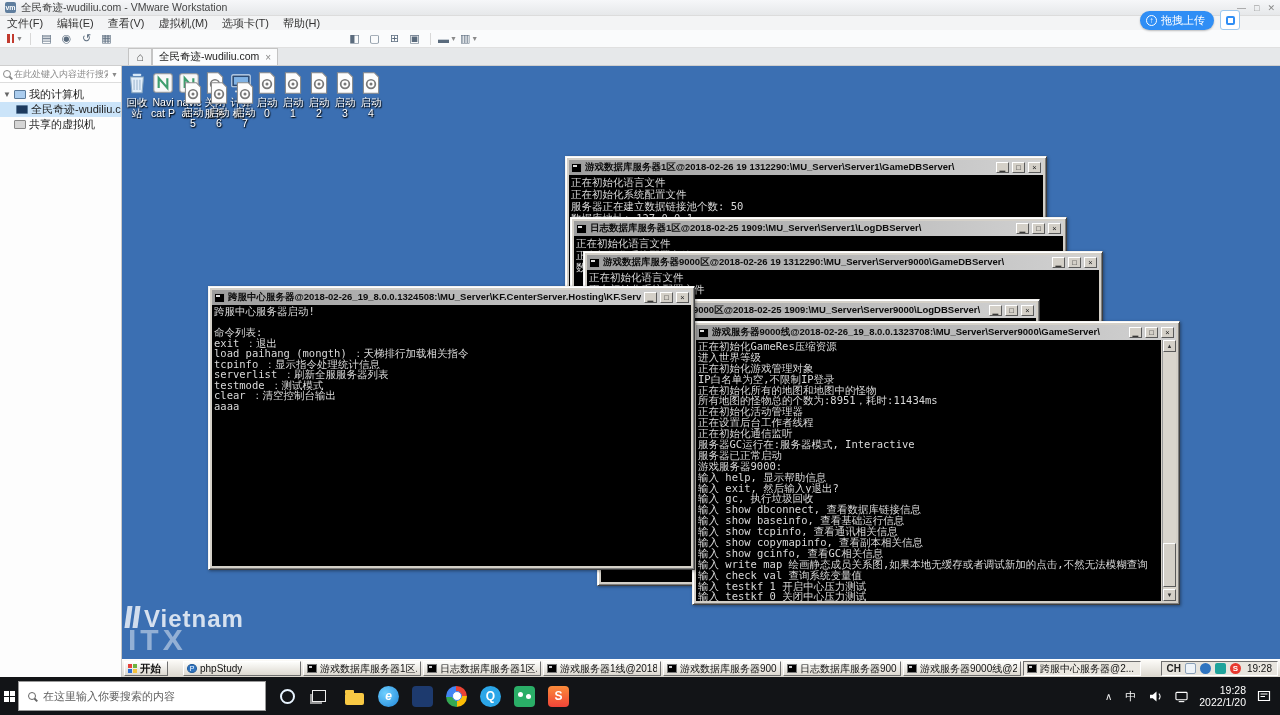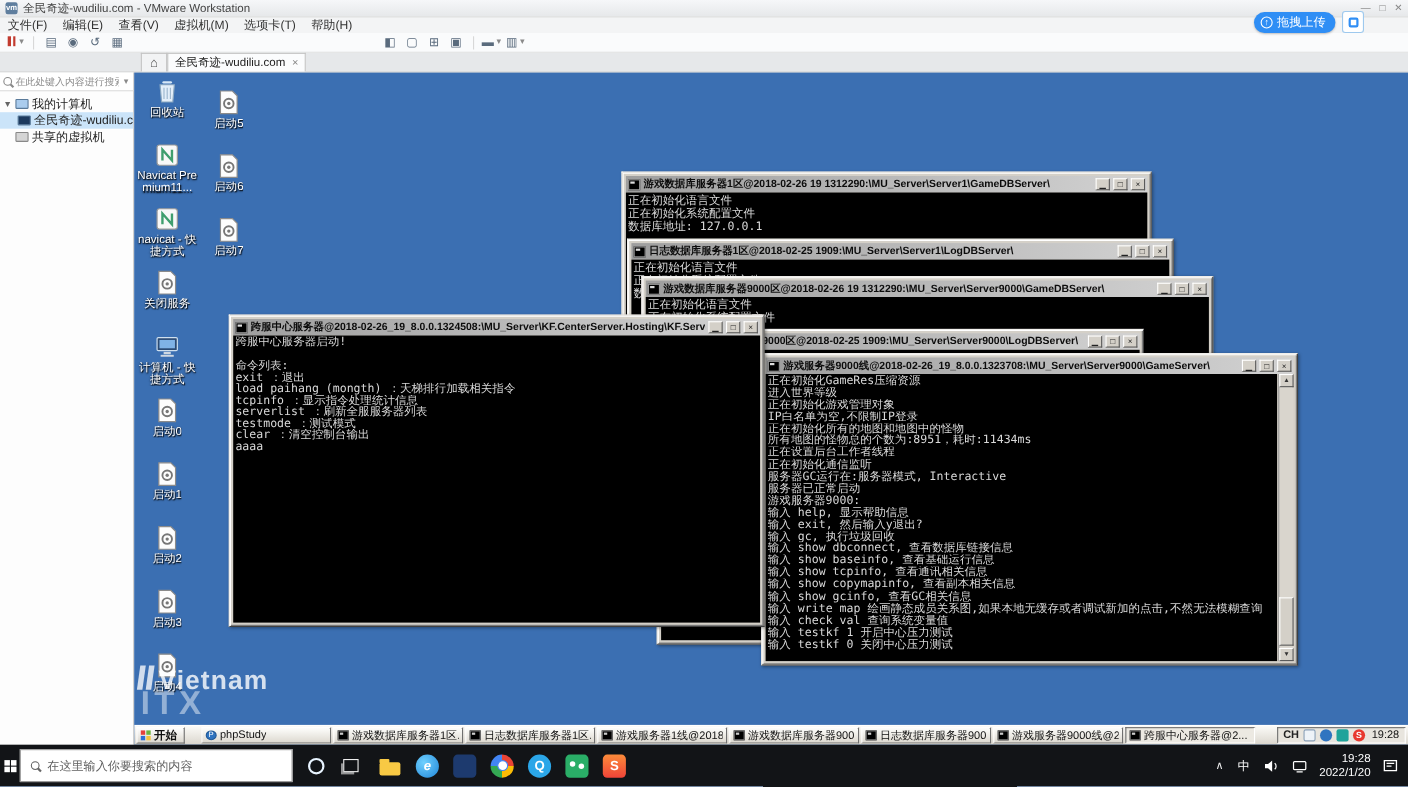--- a/index.html
+++ b/index.html
@@ -39,21 +39,21 @@
   .tree-row.child{padding-left:16px}
   .tree-row.selected{background:#cbe4f9}
   .expander{font-size:8px;color:#666;width:8px}
   .t-ico{width:12px;height:9px;border:1px solid #5a7a9a;border-radius:1px;background:#aaccee;flex:0 0 auto}
   .t-ico.vmscreen{background:#1d3a5e}
   .t-ico.shared{background:#d5d5d5;border-color:#888}
 
   
   .vm-screen{position:absolute;left:122px;top:66px;right:0;bottom:38px;background:#3b6fb2;overflow:hidden}
 
-  .icon-col{position:absolute;top:4px;left:2px;width:56px;display:flex;flex-direction:column}
+  .icon-col{position:absolute;top:4px;left:2px;width:56px;display:flex;flex-direction:row}
   .icon-col.c2{left:58px;top:14px}
   .d-icon{width:56px;height:58px;display:flex;flex-direction:column;align-items:center;gap:1px}
   .d-glyph{width:26px;height:26px}
   .d-glyph svg{width:100%;height:100%}
   .d-label{font-size:10.5px;color:#fff;text-shadow:0 1px 2px rgba(0,0,0,.95),1px 1px 1px rgba(0,0,0,.8);text-align:center;line-height:11px;max-height:22px;overflow:hidden;word-break:break-all}
 
   .watermark{position:absolute;left:4px;bottom:22px;line-height:1;opacity:.9}
   .wm-top{display:flex;align-items:flex-end;gap:2px}
   .wm-bars i{display:inline-block;width:5px;height:22px;background:rgba(255,255,255,.85);margin-right:3px;transform:skewX(-8deg)}
   .wm-brand{font-size:24px;font-weight:bold;color:rgba(255,255,255,.88);letter-spacing:1px}
@@ -332,20 +332,21 @@
     <div class="cw-title">
       <span class="cmd-ico"></span>
       <span class="cw-title-text">游戏数据库服务器1区@2018-02-26 19 1312290:\MU_Server\Server1\GameDBServer\</span>
       <span class="cw-btn">▁</span>
       <span class="cw-btn">□</span>
       <span class="cw-btn">×</span>
     </div>
     <div class="cw-body">
         <div class="cline">正在初始化语言文件</div>
         <div class="cline">正在初始化系统配置文件</div>
+        <div class="cline">服务器正在建立数据链接池个数: 50</div>
         <div class="cline">数据库地址: 127.0.0.1</div>
       </div>
   </div>
 
   <div class="console-window cw1">
     <div class="cw-title">
       <span class="cmd-ico"></span>
       <span class="cw-title-text">日志数据库服务器1区@2018-02-25 1909:\MU_Server\Server1\LogDBServer\</span>
       <span class="cw-btn">▁</span>
       <span class="cw-btn">□</span>
@@ -394,20 +395,21 @@
       <span class="cw-btn">□</span>
       <span class="cw-btn">×</span>
     </div>
     <div class="cw-body">
         <div class="cline">正在初始化GameRes压缩资源</div>
         <div class="cline">进入世界等级</div>
         <div class="cline">正在初始化游戏管理对象</div>
         <div class="cline">IP白名单为空,不限制IP登录</div>
         <div class="cline">正在初始化所有的地图和地图中的怪物</div>
         <div class="cline">所有地图的怪物总的个数为:8951，耗时:11434ms</div>
+        <div class="cline">正在初始化活动管理器</div>
         <div class="cline">正在设置后台工作者线程</div>
         <div class="cline">正在初始化通信监听</div>
         <div class="cline">服务器GC运行在:服务器模式, Interactive</div>
         <div class="cline">服务器已正常启动</div>
         <div class="cline">游戏服务器9000:</div>
         <div class="cline">输入 help, 显示帮助信息</div>
         <div class="cline">输入 exit, 然后输入y退出?</div>
         <div class="cline">输入 gc, 执行垃圾回收</div>
         <div class="cline">输入 show dbconnect, 查看数据库链接信息</div>
         <div class="cline">输入 show baseinfo, 查看基础运行信息</div>

